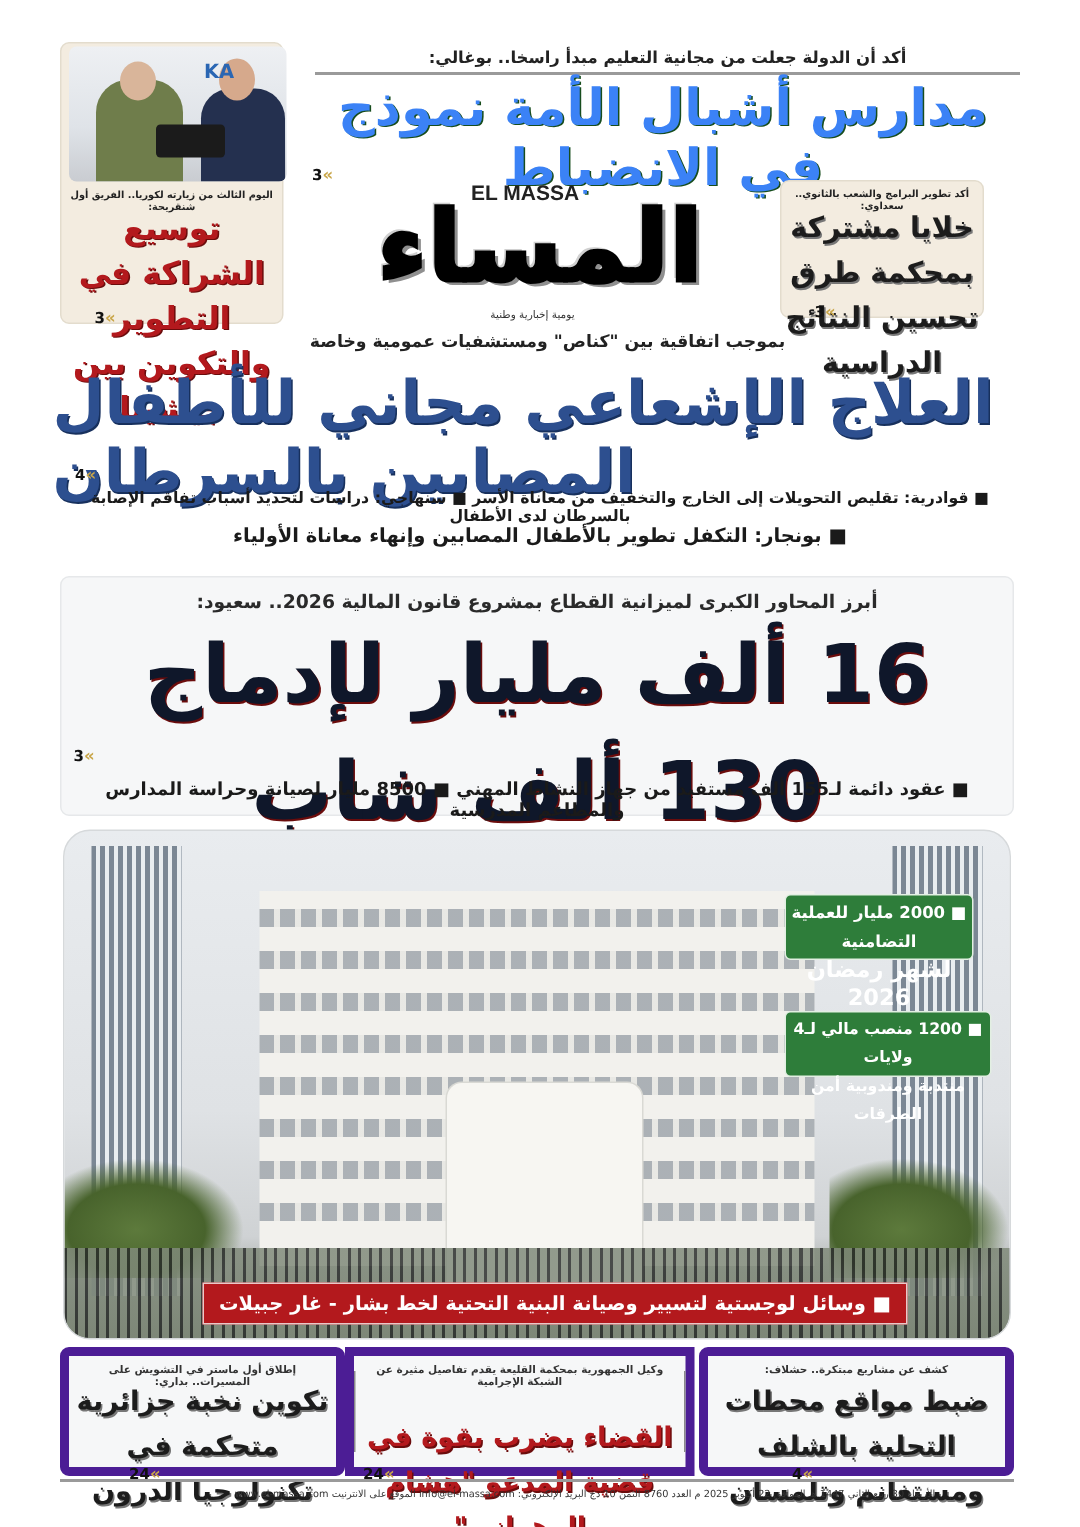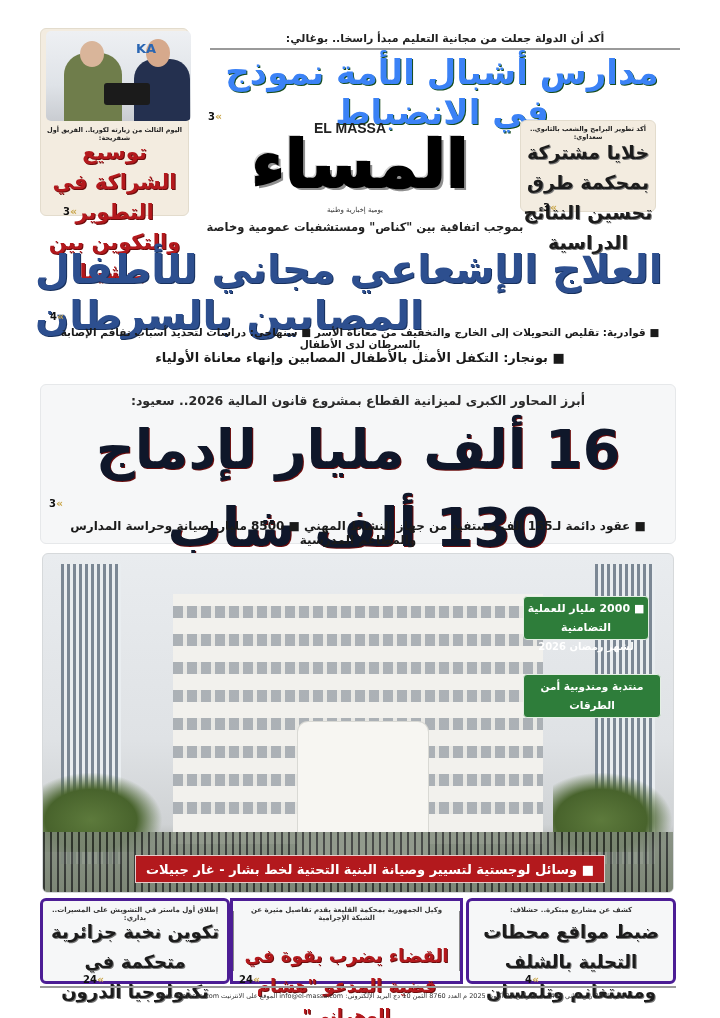--- a/index.html
+++ b/index.html
@@ -45,38 +45,38 @@
   #cancer-sub1 { left: 40px; top: 326px; width: 640px; font-size: 10.5px; font-weight: bold; text-align: center; color: #1a1a1a; }
   #cancer-sub2 { left: 40px; top: 350px; width: 640px; font-size: 13px; font-weight: bold; text-align: center; color: #1a1a1a; }
 
   
   #budget-box { left: 40px; top: 384px; width: 636px; height: 160px; background: #f6f7f8; border-radius: 6px; border: 1px solid #e6e8ea; }
   #budget-kicker { position: absolute; top: 8px; left: 10px; right: 10px; font-size: 12.5px; font-weight: bold; text-align: center; color: #2a2a2a; }
   #budget-headline { position: absolute; top: 26px; left: 10px; right: 10px; font-size: 54px; line-height: 78px; font-weight: bold; color: #0f172a; text-align: center; text-shadow: 1px 1px 0 #6b0c0c; letter-spacing: -2px; }
   #budget-sub { position: absolute; top: 134px; left: 4px; right: 4px; font-size: 12px; font-weight: bold; text-align: center; color: #1a1a1a; }
 
   
-  #building-photo { left: 42px; top: 553px; width: 632px; height: 340px; border-radius: 6px; overflow: hidden;
+  #building-photo { left: 42px; top: 553px; width: 632px; height: 340px; border-radius: 18px; overflow: hidden;
                     background: linear-gradient(180deg,#e9ecef 0%,#dfe2e5 55%,#cfd2d4 80%,#6f7766 100%); border: 1px solid #d6d9db; }
   .bld-main { position: absolute; left: 130px; top: 40px; width: 370px; height: 250px; background: #f2f1ed; }
   .bld-row { position: absolute; left: 0; right: 0; height: 12px; background: repeating-linear-gradient(90deg,#9aa1a8 0 10px,#e6e6e2 10px 14px); opacity: .8; }
   .bld-wing { position: absolute; top: 10px; width: 60px; height: 300px; background: repeating-linear-gradient(90deg,#7b8794 0 3px,#e9edf0 3px 6px); }
   .bld-entrance { position: absolute; left: 255px; top: 168px; width: 130px; height: 140px; background: #f7f6f2; border-radius: 10px 10px 0 0; box-shadow: 0 0 0 1px #d9d9d4; }
   .bld-fence { position: absolute; left: 0; right: 0; bottom: 0; height: 60px; background: repeating-linear-gradient(90deg,#2a2d2b 0 2px,#808a7a 2px 7px); opacity: .85; }
   .bld-trees { position: absolute; left: 0; bottom: 40px; width: 120px; height: 80px; background: radial-gradient(ellipse at 40% 60%,#5d7a3c 0%,#48632c 45%,transparent 70%); }
   .bld-trees.r { left: auto; right: 0; }
 
   .green-tag { position: absolute; background: #2e7d3a; color: #fff; font-weight: bold; text-align: center; border-radius: 4px; border: 1px solid #e2efe2; }
   #tag1 { left: 480px; top: 42px; width: 126px; height: 44px; font-size: 11px; line-height: 19px; padding-top: 2px; }
-  #tag1 .big { font-size: 10px; text-align: center; }
+  #tag1 .big { font-size: 15px; text-align: center; }
   #tag2 { left: 480px; top: 120px; width: 138px; height: 44px; font-size: 10.5px; line-height: 19px; padding-top: 2px; }
   #red-tag { position: absolute; left: 92px; top: 301px; width: 470px; height: 28px; background: #b3191d; color: #fff; font-size: 13px; font-weight: bold; line-height: 28px; text-align: center; border: 1px solid #e9c9c9; }
 
   
-  .bottom-box { position: absolute; top: 898px; height: 86px; background: #f6f7f8; border: 3px solid #4c1d95; border-radius: 6px; }
+  .bottom-box { position: absolute; top: 898px; height: 86px; background: #f6f7f8; border: 6px solid #4c1d95; border-radius: 6px; }
   #bb-right { left: 466px; width: 210px; }
   #bb-mid { left: 230px; width: 233px; border-radius: 0; }
   #bb-left { left: 40px; width: 190px; }
   .bb-kicker { position: absolute; top: 5px; left: 6px; right: 6px; font-size: 7px; text-align: center; color: #333; }
   .bb-headline { position: absolute; top: 16px; left: 4px; right: 4px; font-size: 18px; line-height: 30px; font-weight: bold; text-align: center; color: #1c1c1c; text-shadow: 1px 1px 0 #777; }
   #bb-mid .bb-headline { color: #b3191d; text-shadow: 1px 1px 0 #6b0c0c; margin-top: 24px; }
   .bb-divider { position: absolute; top: 10px; bottom: 10px; width: 1px; background: #8a8a8a; }
 
   #footer-line { left: 40px; top: 986px; width: 636px; height: 2px; background: #9a9a9a; }
   #footer-text { left: 110px; top: 992px; width: 560px; font-size: 6.5px; color: #333; text-align: center; }
@@ -109,21 +109,21 @@
 
 <div id="tr-box" class="abs">
   <div id="tr-kicker" class="kicker">أكد تطوير البرامج والشعب بالثانوي.. سعداوي:</div>
   <div id="tr-headline">خلايا مشتركة بمحكمة طرق تحسين النتائج الدراسية</div>
   <div class="arrow-ref" style="left:22px; top:80px;"><span>3</span><span class="chev">«</span></div>
 </div>
 
 <div id="cancer-headline" class="abs">العلاج الإشعاعي مجاني للأطفال المصابين بالسرطان</div>
 <div class="arrow-ref" style="left:50px; top:310px;"><span>4</span><span class="chev">«</span></div>
 <div id="cancer-sub1" class="abs">■ قوادرية: تقليص التحويلات إلى الخارج والتخفيف من معاناة الأسر ■ سنهاجي: دراسات لتحديد أسباب تفاقم الإصابة بالسرطان لدى الأطفال</div>
-<div id="cancer-sub2" class="abs">■ بونجار: التكفل الأمثل بالأطفال المصابين وإنهاء معاناة الأولياء</div>
+<div id="cancer-sub2" class="abs">■ بونجار: التكفل تطوير بالأطفال المصابين وإنهاء معاناة الأولياء</div>
 
 <div id="budget-box" class="abs">
   <div id="budget-kicker">أبرز المحاور الكبرى لميزانية القطاع بمشروع قانون المالية 2026.. سعيود:</div>
   <div id="budget-headline">16 ألف مليار لإدماج 130 ألف شاب</div>
   <div class="arrow-ref" style="left:8px; top:112px;"><span>3</span><span class="chev">«</span></div>
   <div id="budget-sub">■ عقود دائمة لـ155 ألف مستفيد من جهاز النشاط المهني ■ 8500 مليار لصيانة وحراسة المدارس والمطاعم المدرسية</div>
 </div>
 
 <div id="building-photo" class="abs">
   <div class="bld-wing" style="left:18px;"></div>
@@ -141,20 +141,21 @@
   <div class="bld-entrance"></div>
   <div class="bld-trees"></div>
   <div class="bld-trees r"></div>
   <div class="bld-fence"></div>
 
   <div id="tag1" class="green-tag">
     <div>■ 2000 مليار للعملية التضامنية</div>
     <div class="big">لشهر رمضان 2026</div>
   </div>
   <div id="tag2" class="green-tag">
+    <div>■ 1200 منصب مالي لـ4 ولايات</div>
     <div>منتدبة ومندوبية أمن الطرقات</div>
   </div>
   <div id="red-tag">■ وسائل لوجستية لتسيير وصيانة البنية التحتية لخط بشار - غار جبيلات</div>
 </div>
 
 <div id="bb-right" class="bottom-box">
   <div class="bb-kicker kicker">كشف عن مشاريع مبتكرة.. حشلاف:</div>
   <div class="bb-headline">ضبط مواقع محطات التحلية بالشلف ومستغانم وتلمسان</div>
   <div class="arrow-ref" style="left:56px; top:72px;"><span>4</span><span class="chev">«</span></div>
 </div>

